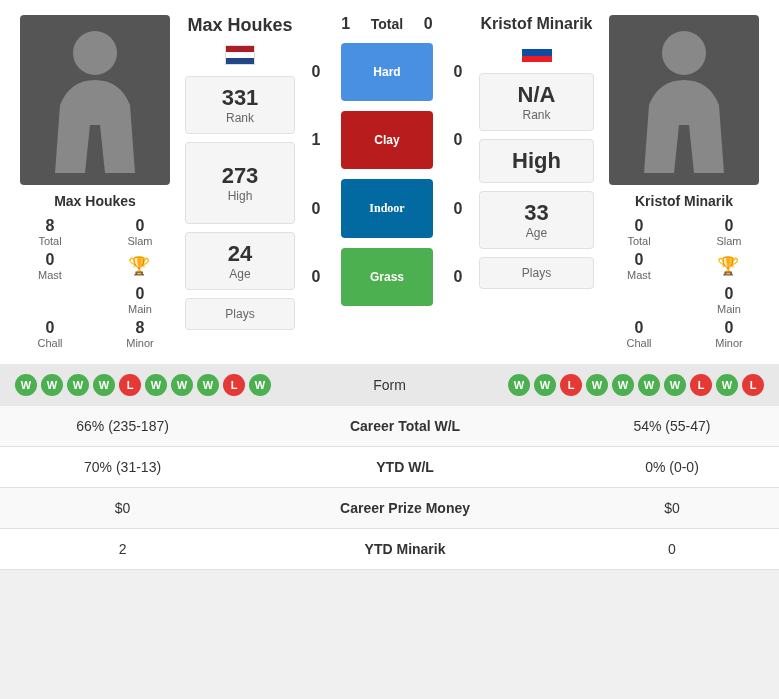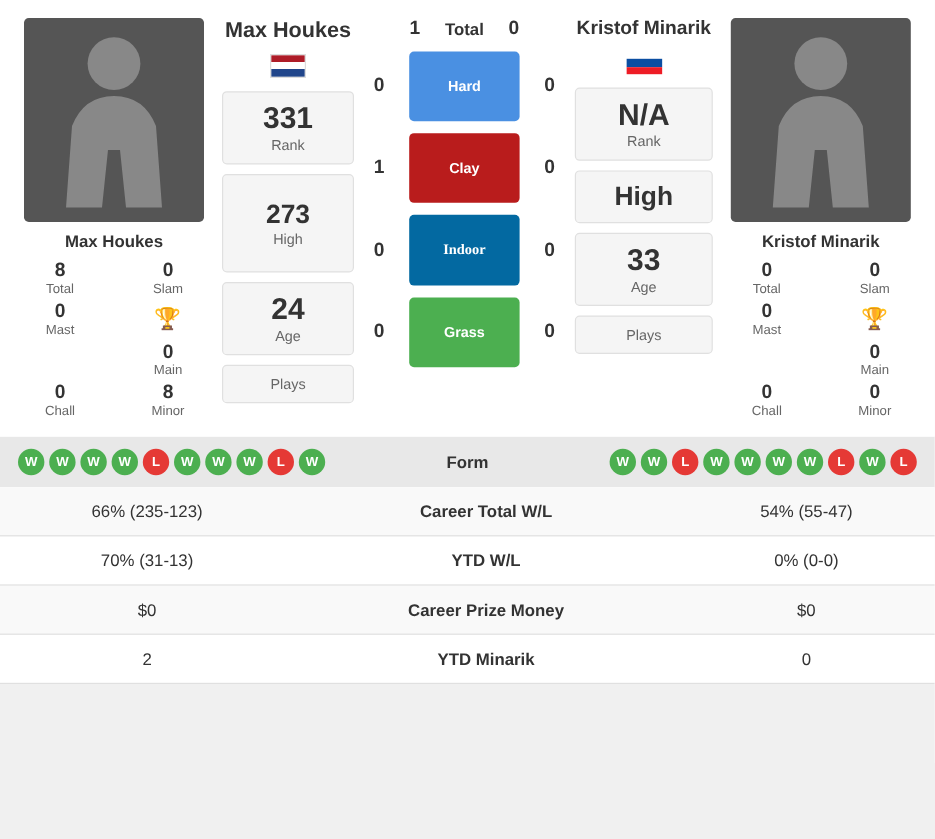--- a/index.html
+++ b/index.html
@@ -123,21 +123,21 @@
       background: #f5f5f5;
       border: 1px solid #e0e0e0;
       border-radius: 4px;
       width: 100%;
       text-align: center;
       padding: 8px 5px;
       margin: 4px 0;
     }
 
     .rank-value {
-      font-size: 25px;
+      font-size: 22px;
       font-weight: bold;
       color: #333;
     }
 
     .rank-label {
       font-size: 12px;
       color: #666;
     }
 
     .high-box {
@@ -263,21 +263,21 @@
 
     .form-left {
       display: flex;
       gap: 4px;
       flex: 1;
     }
 
     .form-label {
       width: 120px;
       text-align: center;
-      font-weight: bold;
+      font-weight: normal;
       font-size: 14px;
       color: #333;
       flex-shrink: 0;
     }
 
     .form-right {
       display: flex;
       gap: 4px;
       flex: 1;
       justify-content: flex-end;
@@ -544,21 +544,21 @@
         <div class="form-badge badge-w">W</div>
         <div class="form-badge badge-l">L</div>
         <div class="form-badge badge-w">W</div>
         <div class="form-badge badge-l">L</div>
       </div>
   </div>
 
   <table class="stats-table">
     <tbody>
         <tr>
-      <td class="stat-value-cell">66% (235-123)</td>
+      <td class="stat-value-cell">66% (235-187)</td>
       <td class="stat-center-label">Career Total W/L</td>
       <td class="stat-value-cell">54% (55-47)</td>
     </tr>
     <tr>
       <td class="stat-value-cell">70% (31-13)</td>
       <td class="stat-center-label">YTD W/L</td>
       <td class="stat-value-cell">0% (0-0)</td>
     </tr>
     <tr>
       <td class="stat-value-cell">$0</td>

